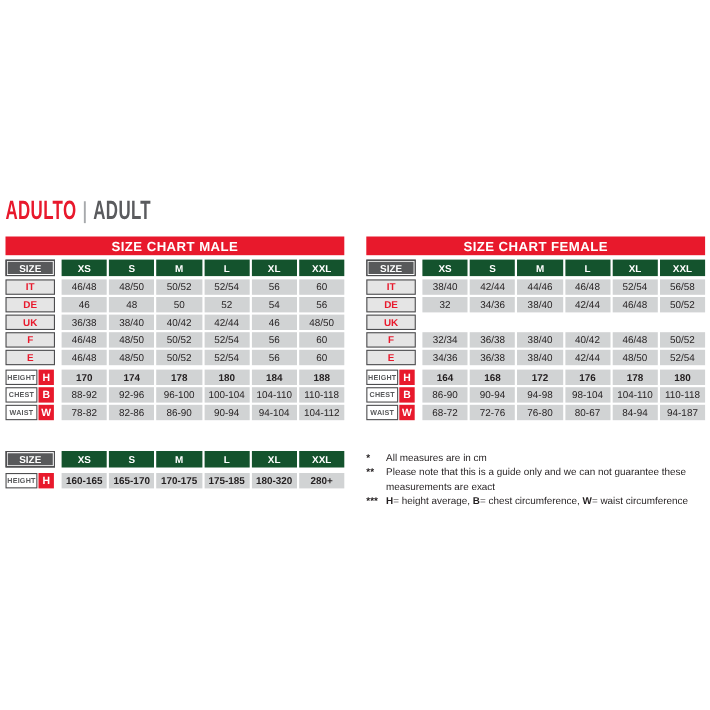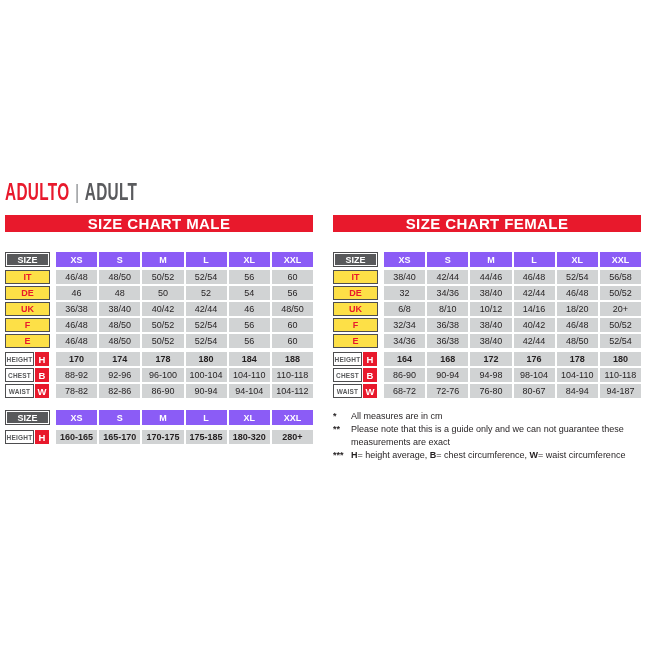--- a/index.html
+++ b/index.html
@@ -17,44 +17,44 @@
   }
   .t-red{color:#e8192c;font-weight:bold;font-size:24px;letter-spacing:0.5px;}
   .t-sep{color:#a7a9ac;font-weight:bold;font-size:21px;}
   .t-gray{color:#5a5b5e;font-weight:bold;font-size:24px;letter-spacing:0.5px;}
   
   .size-table{position:absolute;width:308px;}
   #tbl-male{left:5px;top:215px;}
   #tbl-female{left:333px;top:215px;}
   #tbl-unisex{left:5px;top:410px;}
   .tbl-bar{
-    height:17px;background:#e8192c;color:#fff;font-weight:bold;font-size:15px;
+    height:17px;background:#e8192c;color:#fff;font-weight:bold;font-size:12px;
     display:flex;align-items:center;justify-content:center;letter-spacing:0.4px;
-    margin-bottom:20px;
+    margin-bottom:4px;
   }
   .row{display:flex;height:14px;margin-bottom:2px;}
   .row.hdr{height:15px;margin-bottom:3px;}
   .label-box{
     width:45px;flex:none;margin-right:6px;box-sizing:border-box;
     display:flex;align-items:center;justify-content:center;
-    border:1px solid #4d4d4f;background:#fde047;
+    border:1px solid #4d4d4f;background:#e5e5e5;
     font-size:9px;font-weight:bold;
   }
   .hdr .label-box{
     background:#58595b;color:#fff;box-shadow:inset 0 0 0 1px #ffffff;
   }
   .label-box.country{color:#e8192c;}
   .cells{flex:1;display:flex;}
   .cell{
     flex:1;margin-left:2px;background:#d1d3d4;color:#231f20;
     display:flex;align-items:center;justify-content:center;
     font-size:9px;
   }
   .cells .cell:first-child{margin-left:0;}
-  .hcell{background:#8b5cf6;color:#ffffff;font-weight:bold;}
+  .hcell{background:#14532d;color:#ffffff;font-weight:bold;}
   .bold-vals .cell{font-weight:bold;}
   .measure-gap{height:2px;}
   .m-wrap{width:45px;flex:none;margin-right:6px;display:flex;}
   .m-label{
     width:29px;flex:none;box-sizing:border-box;border:1px solid #4d4d4f;background:#fff;
     color:#58595b;font-size:6.5px;font-weight:bold;letter-spacing:0.2px;
     display:flex;align-items:center;justify-content:center;
   }
   .m-code{
     width:14px;flex:none;margin-left:1px;background:#e8192c;color:#fff;
@@ -219,28 +219,20 @@
         <div class="cell">32</div>
         <div class="cell">34/36</div>
         <div class="cell">38/40</div>
         <div class="cell">42/44</div>
         <div class="cell">46/48</div>
         <div class="cell">50/52</div>
       </div>
     </div>
     <div class="row">
       <div class="label-box country">UK</div>
-      <div class="cells">
-        <div class="cell">6/8</div>
-        <div class="cell">8/10</div>
-        <div class="cell">10/12</div>
-        <div class="cell">14/16</div>
-        <div class="cell">18/20</div>
-        <div class="cell">20+</div>
-      </div>
     </div>
     <div class="row">
       <div class="label-box country">F</div>
       <div class="cells">
         <div class="cell">32/34</div>
         <div class="cell">36/38</div>
         <div class="cell">38/40</div>
         <div class="cell">40/42</div>
         <div class="cell">46/48</div>
         <div class="cell">50/52</div>

